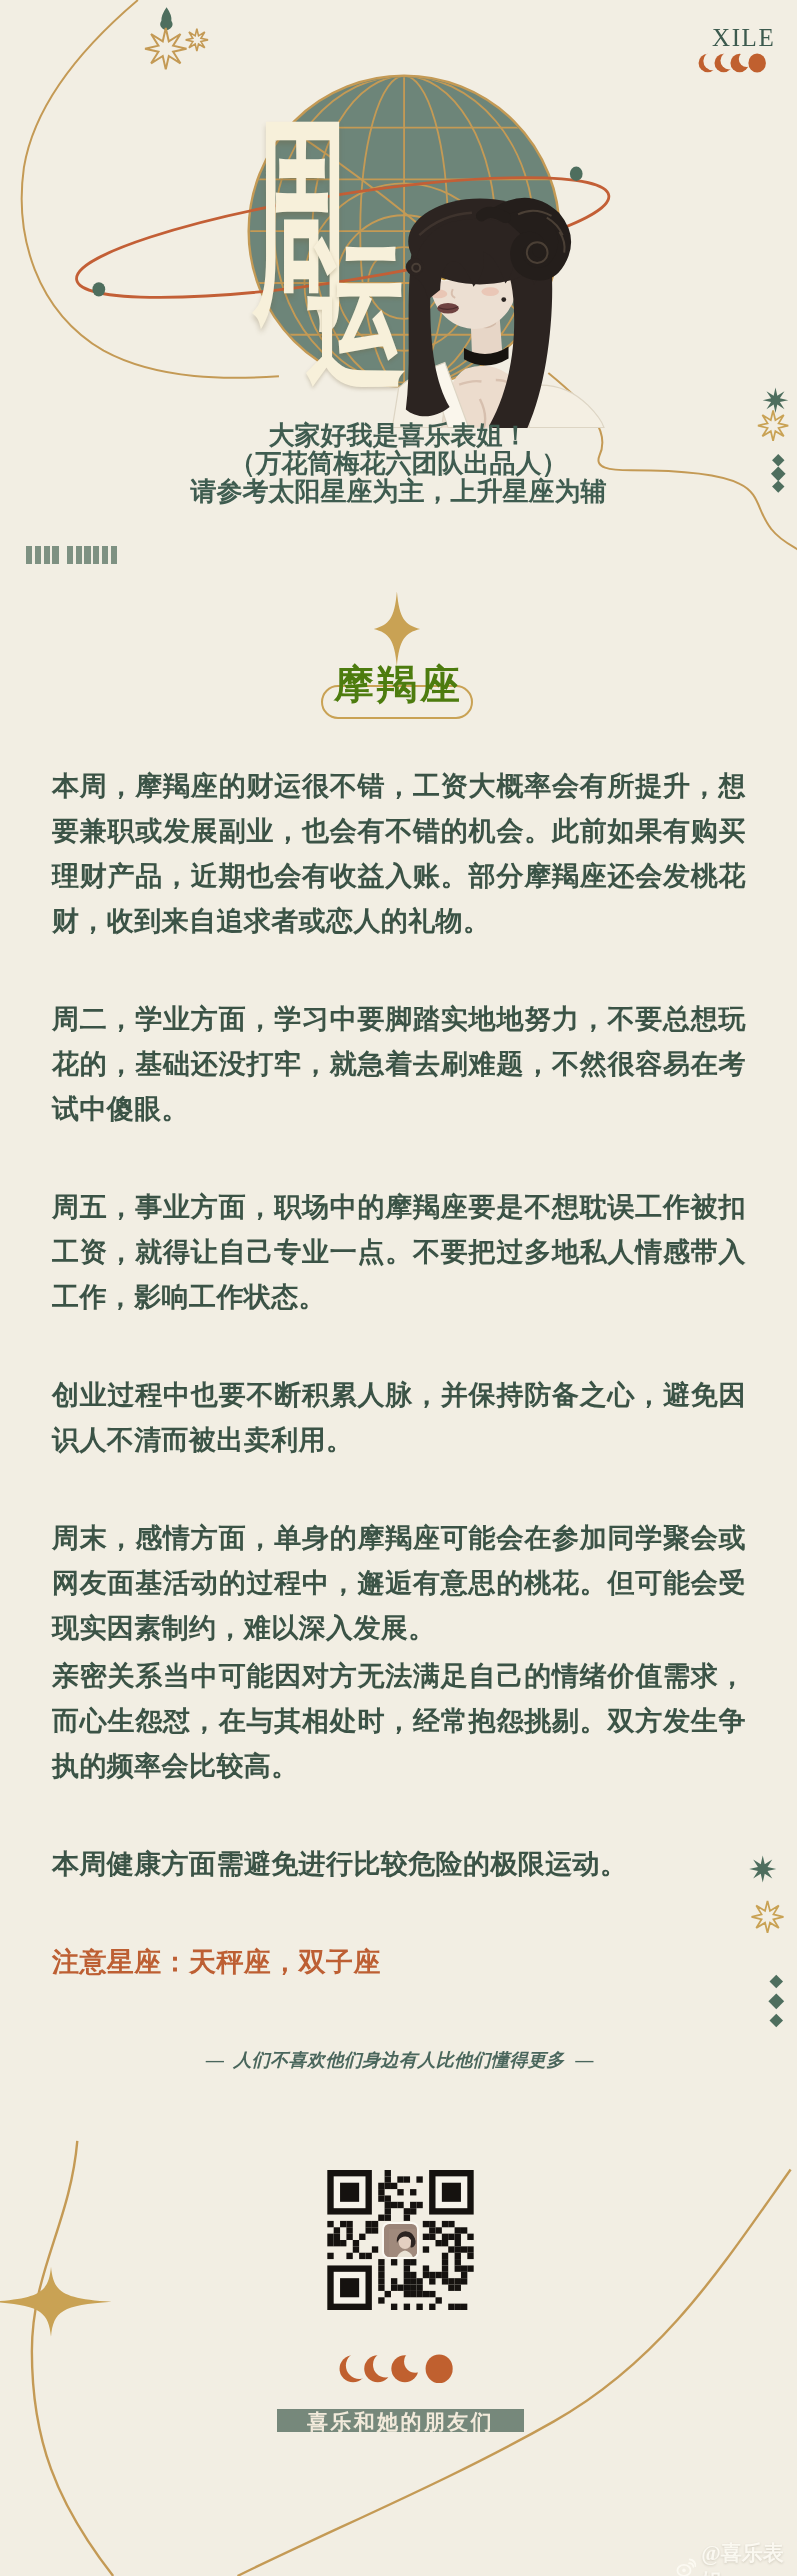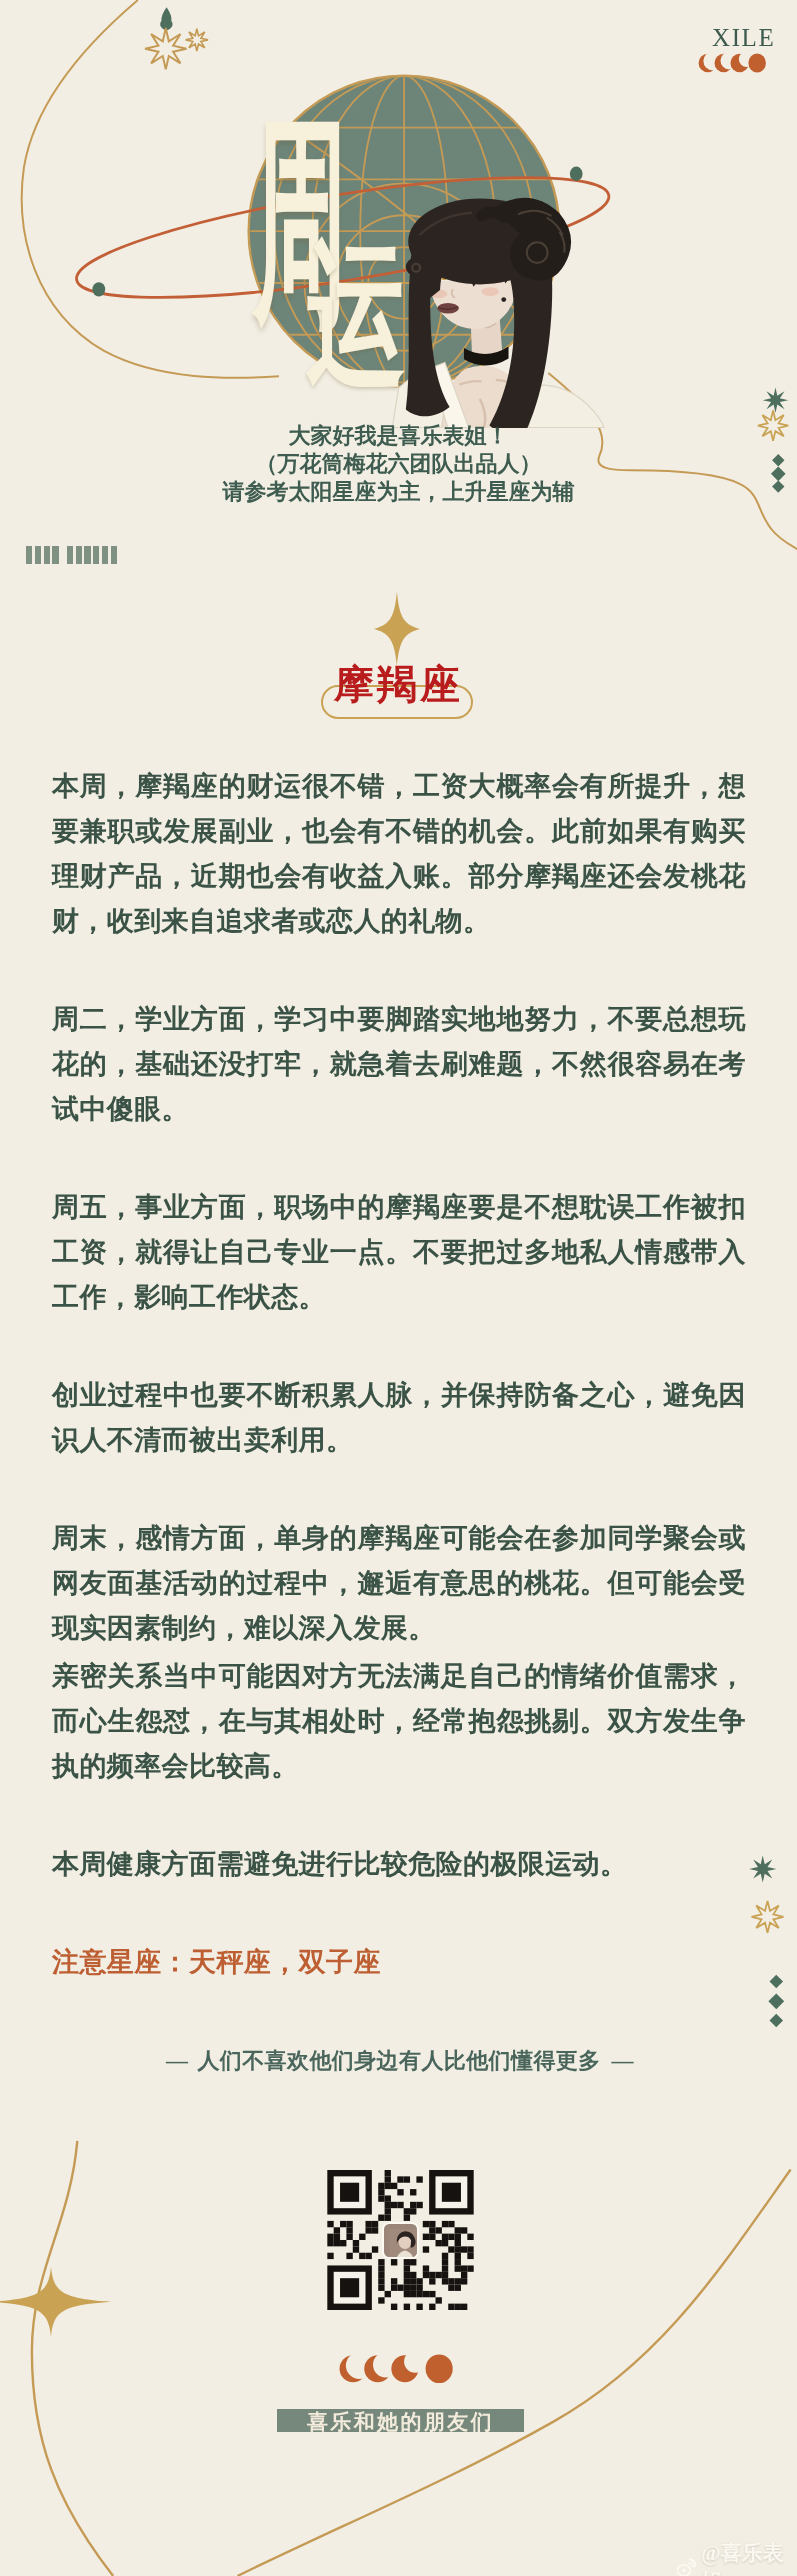--- a/index.html
+++ b/index.html
@@ -8,39 +8,39 @@
   .abs{position:absolute;}
   svg{display:block;}
 
   
   .brand{left:712px;top:24px;font-size:25px;letter-spacing:1.6px;color:#3c5a4e;font-weight:400;}
   .glyph{color:#f7f0da;font-weight:700;text-shadow:0 1.6px 3.2px rgba(110,92,55,.28);line-height:1;}
   #glyph-zhou{left:253px;top:112px;font-size:94px;transform:scaleY(2.38);transform-origin:top left;}
   #glyph-yun{left:306px;top:238px;font-size:100px;transform:scaleY(1.55);transform-origin:top left;}
 
   
-  #intro{left:0;top:422px;width:797px;text-align:center;color:#3f5c50;font-size:22px;line-height:28px;font-weight:700;}
+  #intro{left:0;top:422px;width:797px;text-align:center;color:#3f5c50;font-size:26px;line-height:28px;font-weight:700;}
 
   
   #bars{left:26px;top:546px;display:flex;gap:8px;}
   #bars .grp{display:flex;gap:2.4px;}
   #bars i{display:block;width:6.4px;height:17.5px;background:#7e9182;}
 
   
   #sign-pill{left:321px;top:685px;width:148px;height:30px;border:2.4px solid #c9a254;border-radius:17.5px;}
-  #sign-title{left:0;top:665px;width:797px;text-align:center;font-size:40px;font-weight:700;color:#b91c1c;letter-spacing:3.2px;line-height:1;}
+  #sign-title{left:0;top:665px;width:797px;text-align:center;font-size:40px;font-weight:700;color:#4d7c0f;letter-spacing:3.2px;line-height:1;}
 
   
   #copy{left:52px;top:764px;width:695px;color:#3b5346;font-size:27px;line-height:45px;
         text-align:justify;text-align-last:left;font-weight:600;letter-spacing:0.4px;}
   #copy p{margin:0 1px 53px 0;}
   #copy p.tight{margin-bottom:3.2px;}
   #copy .orange{color:#bd5f33;margin-bottom:53px;}
   #copy .orange div{line-height:45px;}
-  #quote{margin-top:0;text-align:center;text-align-last:center;font-size:22px;color:#4a665c;font-weight:600;}
+  #quote{margin-top:0;text-align:center;text-align-last:center;font-size:18px;color:#4a665c;font-weight:600;font-style:italic;}
   #quote .dash{letter-spacing:-1.6px;margin:0 11px;color:#4a665c;}
 
   
   #qr{left:322px;top:2165px;width:156px;height:150px;}
   #qr svg{position:absolute;left:4.8px;top:4.8px;}
   #qr-avatar{position:absolute;left:60px;top:57px;width:37px;height:37px;border:2.4px solid #fbf9f2;border-radius:7.2px;
              background:#9b8578;overflow:hidden;box-sizing:border-box;}
 
   
   #banner{left:277px;top:2409px;width:247px;height:23px;background:#76887b;color:#f2eadb;

